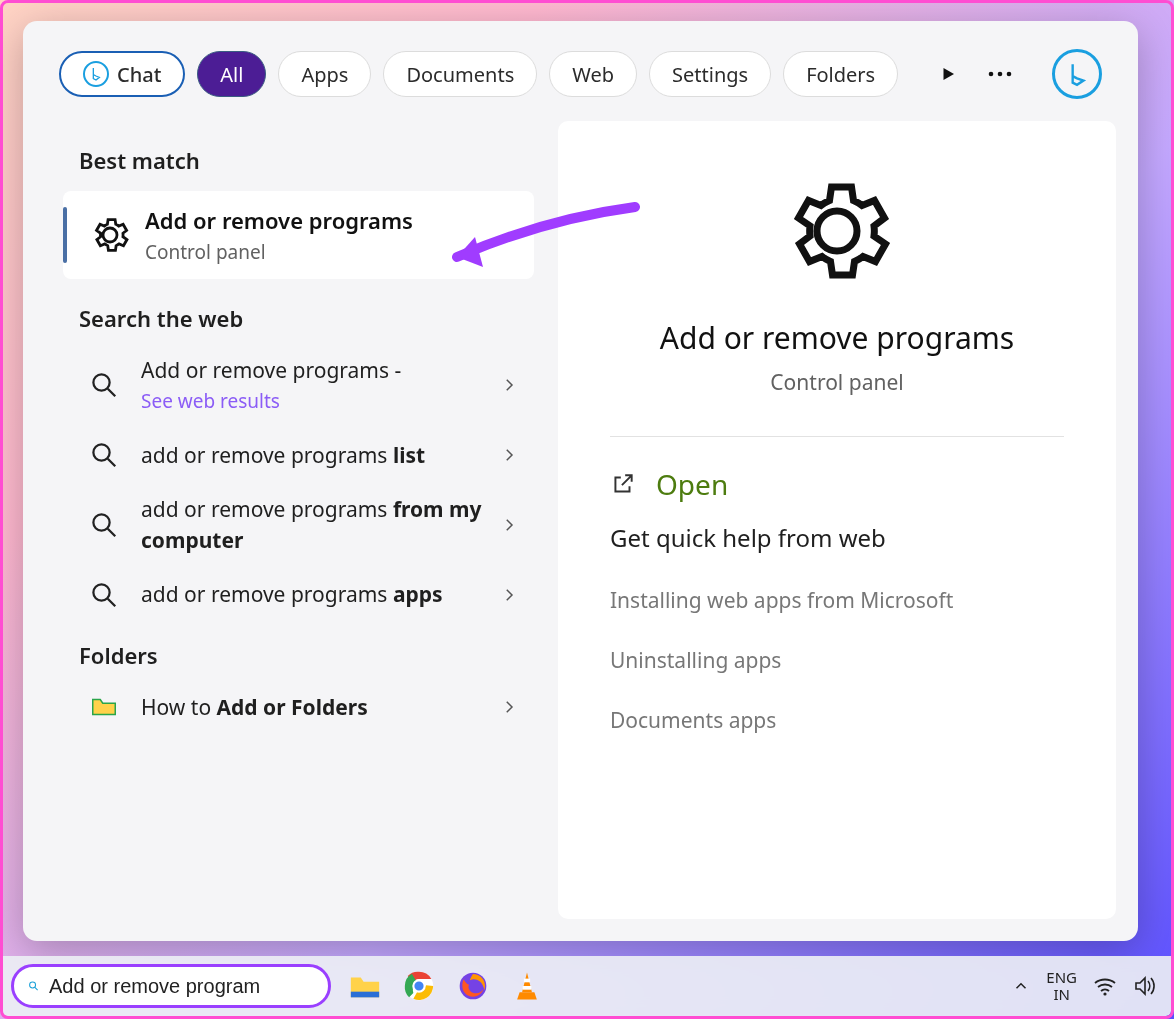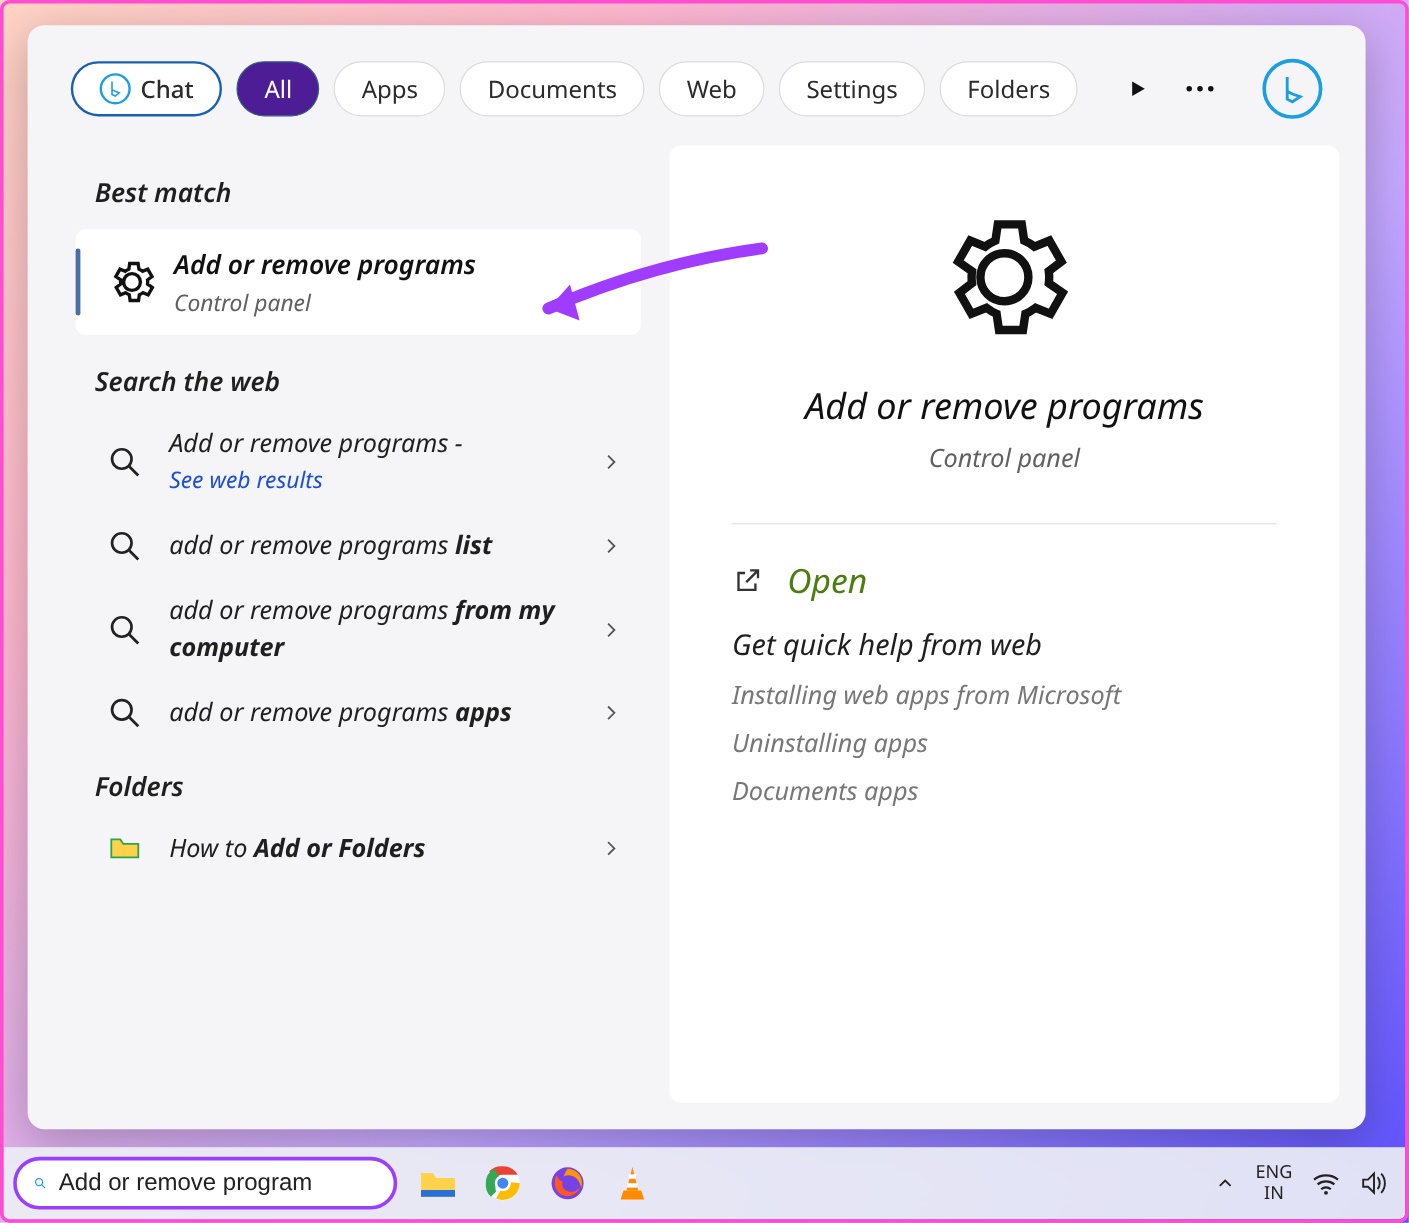--- a/index.html
+++ b/index.html
@@ -29,21 +29,21 @@
   }
   .chat-pill { border: 2.5px solid #1a5fb4; gap: 8px; font-weight: 500; justify-content: center; }
   .chat-pill .b-badge { width: 26px; height: 26px; border-radius: 50%; border: 2px solid #1a9fe0; display:flex;align-items:center;justify-content:center; }
   .chat-pill .b-badge svg { width:16px; height:16px; }
   .tab-pill.active { background: #4c1d95; color: #fff; border-color: #3a5d82; }
   .tabs-spacer { flex: 1; }
   .play-btn, .more-btn, .bing-btn {
     width: 40px; height: 40px; display:flex;align-items:center;justify-content:center; cursor:pointer;
   }
   .bing-btn { width: 50px; height: 50px; border-radius:50%; border:3px solid #1a9fe0; margin-left: 20px; }
-  .content { flex:1; display:flex; overflow:hidden;font-style:italic; }
+  .content { flex:1; display:flex; overflow:hidden; }
   .left-col { width: 525px; padding: 6px 0 0 0; overflow:hidden; }
   .section-h { font-size: 22px; font-weight:600; color:#1f1f1f; padding: 18px 0 10px 56px; }
   .best-match {
     margin: 6px 14px 6px 40px; background:#fff; border-radius:8px;
     display:flex; align-items:center; padding: 14px 18px 14px 14px; position:relative;
   }
   .best-match::before{
     content:""; position:absolute; left:0; top:16px; bottom:16px; width:4px;
     background:#4a6fa5; border-radius:3px;
   }
@@ -51,33 +51,33 @@
   .best-match .tit { font-size:22px; font-weight:600; color:#111; }
   .best-match .sub { font-size:19px; color:#616161; margin-top:4px; }
   .arrow-annot {
     position:absolute; left:412px; top:178px; pointer-events:none;
   }
   .web-item, .folder-item {
     display:flex; align-items:center; padding: 12px 30px 12px 66px; cursor:pointer;
   }
   .web-item .mag, .folder-item .ficon { width:30px; height:30px; margin-right:22px; flex-shrink:0; }
   .web-item .txt, .folder-item .txt { font-size:21px; color:#1f1f1f; line-height:1.45; flex:1; }
-  .web-item .sub { font-size:19px; color:#1d4ed8; }
+  .web-item .sub { font-size:19px; color:#8b5cf6; }
   .chev { width:18px; height:18px; flex-shrink:0; }
   .right-col {
     flex:1; margin: 0 22px 22px 10px; background:#fff; border-radius:10px;
     padding: 40px 52px 30px 52px; display:flex; flex-direction:column; align-items:center;
   }
   .big-gear { width:120px; height:120px; margin-top:10px; }
   .right-title { font-size:30px; font-weight:400; color:#111; margin-top:26px; }
   .right-sub { font-size:21px; color:#616161; margin-top:10px; }
   .hr { width:100%; height:1px; background:#e2e2e2; margin:40px 0 28px 0; }
   .open-row { display:flex; align-items:center; gap:20px; align-self:flex-start; font-size:28px; color:#4d7c0f; cursor:pointer; }
   .help-h { font-size:24px; color:#1f1f1f; align-self:flex-start; margin-top:18px; }
-  .help-link { font-size:21px; color:#777; align-self:flex-start; margin-top:12px; cursor:pointer; }
+  .help-link { font-size:21px; color:#777; align-self:flex-start; margin-top:32px; cursor:pointer; }
 
   .taskbar {
     position:absolute; left:0; right:0; bottom:0; height:60px;
     background: rgba(235,238,244,0.92); backdrop-filter: blur(8px);
     display:flex; align-items:center; padding: 0 14px 0 8px; gap:14px;
   }
   .search-box {
     width:320px; height:44px; background:#fff; border-radius:22px;
     border:3px solid #9a3fff; display:flex; align-items:center; padding:0 14px; gap:10px;
   }

